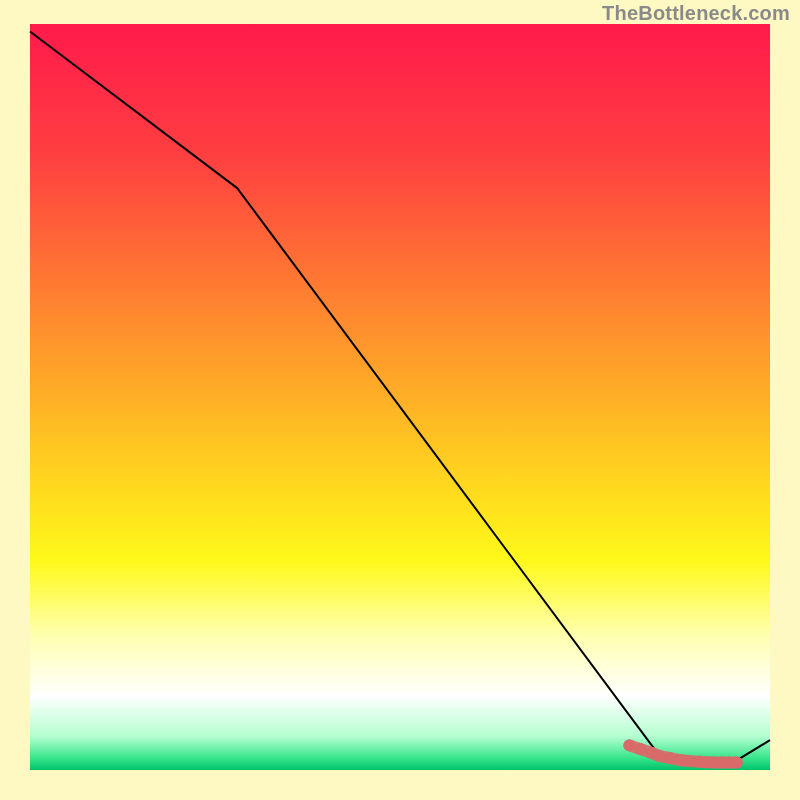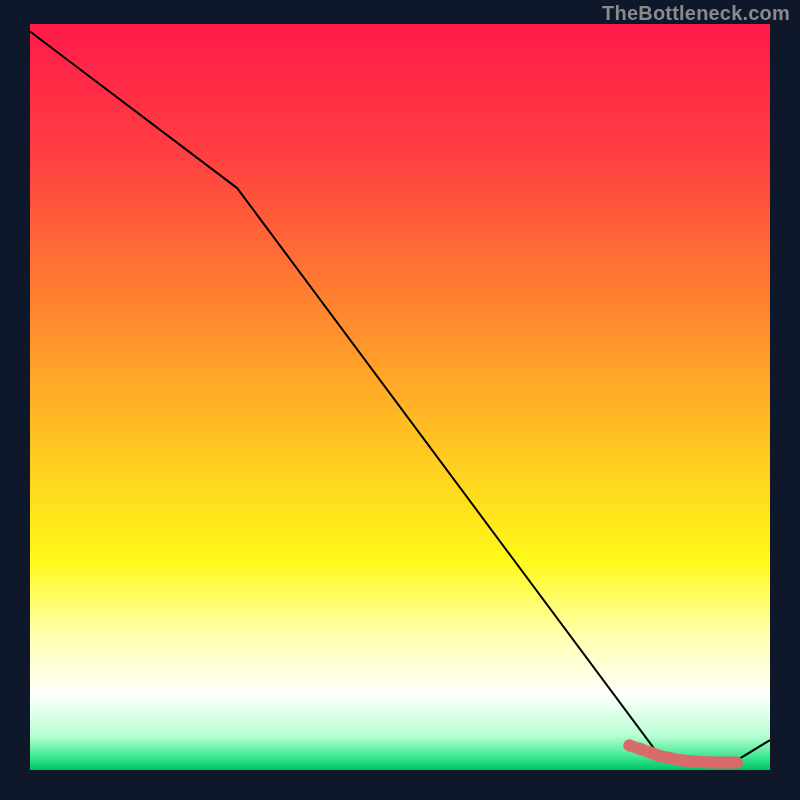--- a/index.html
+++ b/index.html
@@ -9,21 +9,21 @@
     height: 800px;
     background: #000;
     overflow: hidden;
   }
   .frame {
     position: absolute;
     left: 0;
     top: 0;
     width: 800px;
     height: 800px;
-    background: #0f172a;
+    background: #fef9c3;
   }
   .watermark {
     position: absolute;
     top: 2px;
     right: 10px;
     font-family: Arial, Helvetica, sans-serif;
     font-size: 20px;
     font-weight: 600;
     color: #8a8a8a;
     letter-spacing: 0.2px;

